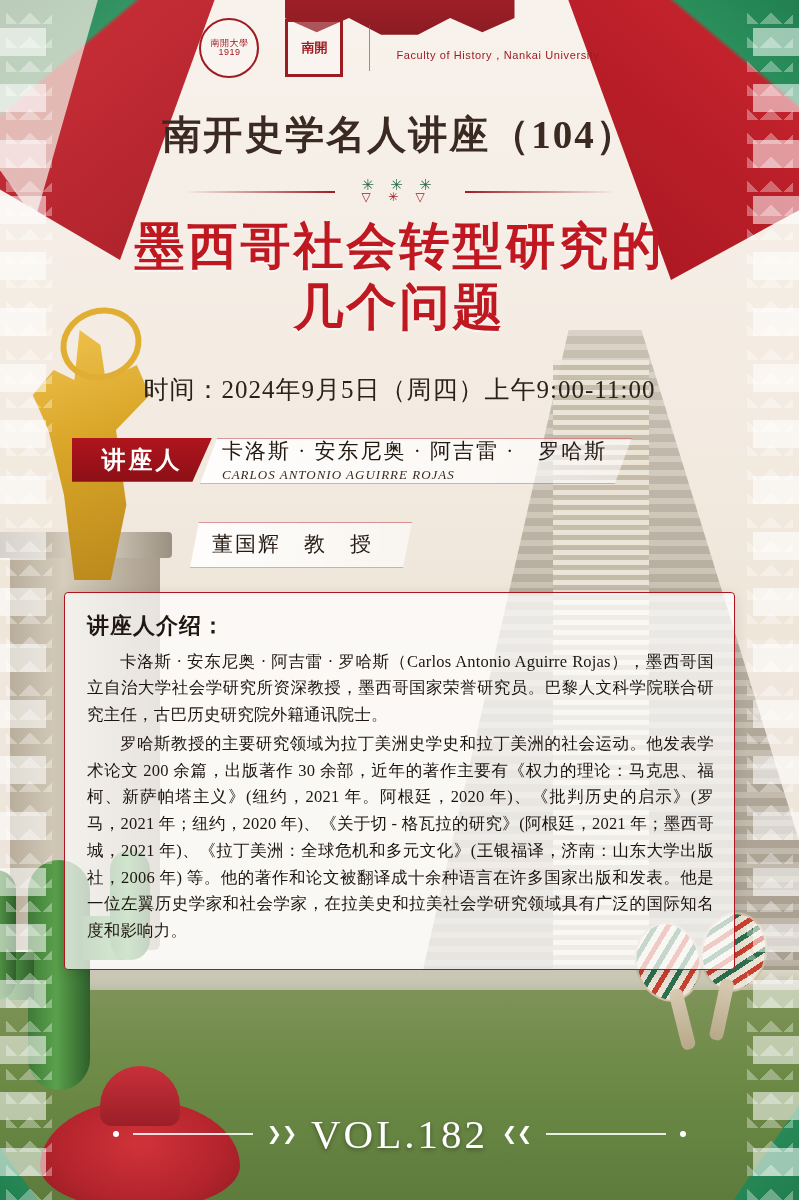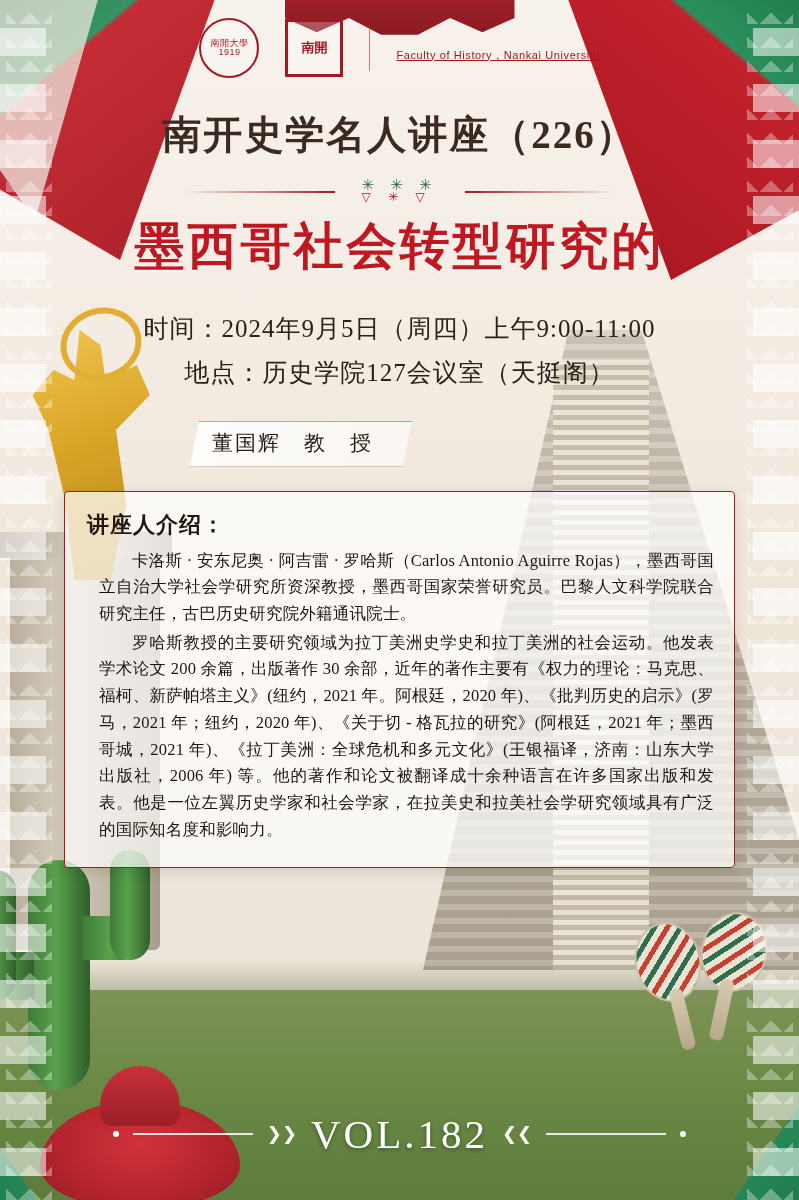--- a/index.html
+++ b/index.html
@@ -170,21 +170,21 @@
     display:flex;align-items:center;justify-content:center;
     font-size:13px;font-weight:bold;background:rgba(255,255,255,.25);
   }
   .divider-v{width:1px;height:46px;background:#b3494c;opacity:.7;}
   .wordmark{display:flex;flex-direction:column;align-items:flex-start;}
   .wordmark .cn{
     font-family:"Liberation Serif","DejaVu Serif",serif;
     font-size:25px;color:#9e1b22;font-weight:bold;letter-spacing:2px;
   }
   .wordmark .en{
-    font-size:11px;color:#9e1b22;letter-spacing:.6px;margin-top:14px;text-decoration:underline;
+    font-size:11px;color:#9e1b22;letter-spacing:.6px;margin-top:14px;
   }
   .top-emblem{
     position:absolute;left:50%;top:-16px;transform:translateX(-50%);
     width:230px;height:62px;z-index:7;
     background:linear-gradient(180deg,#a4151f,#7e0f17);
     clip-path:polygon(0 0,100% 0,100% 55%,86% 78%,72% 55%,58% 82%,42% 82%,28% 55%,14% 78%,0 55%);
     opacity:.95;
   }
 
   
@@ -265,21 +265,21 @@
     border-radius:4px;
     padding:18px 20px 22px 22px;
     box-shadow:0 3px 14px rgba(0,0,0,.12);
   }
   .card h3{
     margin:0 0 8px 0;
     font-family:"Liberation Serif","DejaVu Serif",serif;
     font-size:22px;color:#1f1710;letter-spacing:1px;font-weight:bold;
   }
   .card p{
-    margin:0 0 2px 12px;text-indent:2em;
+    margin:0 0 2px 0;text-indent:2em;
     font-family:"Liberation Serif","DejaVu Serif",serif;
     font-size:16.5px;line-height:1.62;color:#1d150f;text-align:justify;
     letter-spacing:.2px;
   }
 
   
   .footer{
     position:absolute;left:0;right:0;bottom:42px;z-index:11;
     display:flex;align-items:center;justify-content:center;gap:14px;
   }
@@ -342,40 +342,48 @@
     <div class="seal">南開大學 1919</div>
     <div class="seal-sq">南開</div>
     <div class="divider-v"></div>
     <div class="wordmark">
       <div class="en">Faculty of History，Nankai University</div>
     </div>
   </div>
 
   <div class="content">
 
-    <div class="series-title">南开史学名人讲座（226）</div>
+    <div class="series-title">南开史学名人讲座（104）</div>
 
     <div class="orn">
       <div class="line l"></div>
       <div class="line r"></div>
       <div class="mid">
         <span>✳ ✳ ✳</span>
         <span class="row2">▽ ✳ ▽</span>
       </div>
     </div>
 
     <div class="main-title">
       <div>墨西哥社会转型研究的</div>
+      <div>几个问题</div>
     </div>
 
     <div class="meta">
       <div class="row">时间：2024年9月5日（周四）上午9:00-11:00</div>
-      <div class="row">地点：历史学院127会议室（天挺阁）</div>
-    </div>
-
+    </div>
+
+    <div class="banner">
+      <div class="bar"></div>
+      <div class="tag">讲座人</div>
+      <div class="bar-text">
+        <div class="nm">卡洛斯 · 安东尼奥 · 阿吉雷 ·　罗哈斯</div>
+        <div class="nm-en">CARLOS ANTONIO AGUIRRE ROJAS</div>
+      </div>
+    </div>
 
     <div class="banner small">
       <div class="bar"></div>
       <div class="bar-text">
         <div class="nm">董国辉　教　授</div>
       </div>
     </div>
 
     <div class="card">
       <h3>讲座人介绍：</h3>

